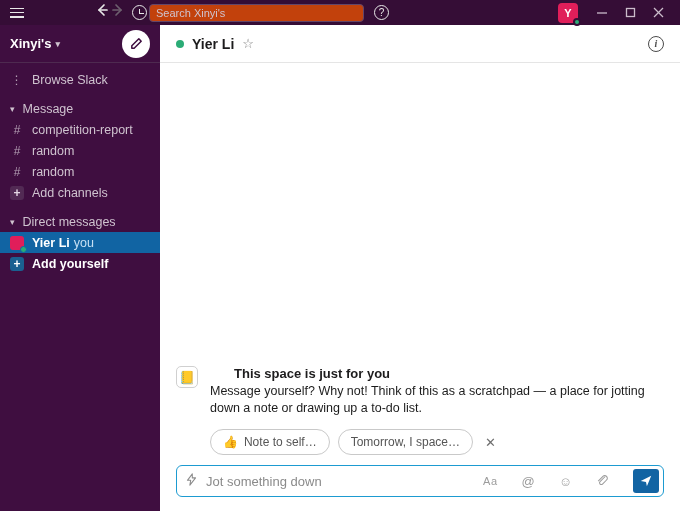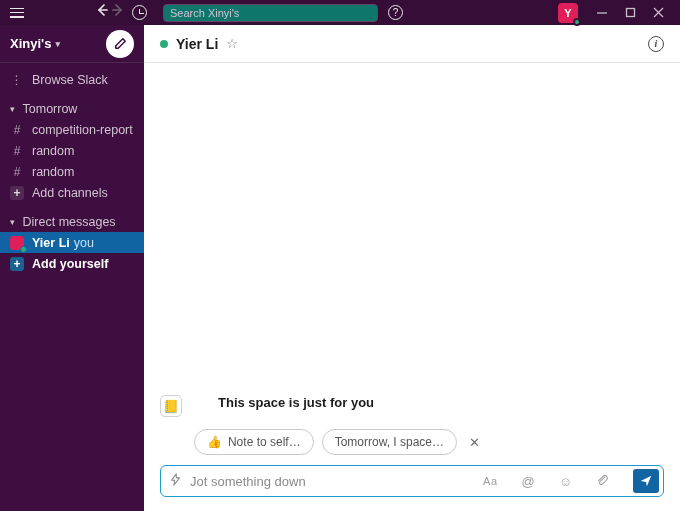--- a/index.html
+++ b/index.html
@@ -8,31 +8,31 @@
 
   
   .titlebar { height: 25px; background: #350d36; display: flex; align-items: center; padding: 0 8px; color: #ccc; }
   .tb-left { display:flex; align-items:center; gap:12px; }
   .hamburger { width:14px; height:10px; display:flex; flex-direction:column; justify-content:space-between; cursor:pointer; margin-left:2px; }
   .hamburger span { height:1.5px; background:#e8e8e8; display:block; }
   .nav-arrow { color:#beb0be; font-size:18px; cursor:pointer; }
   .nav-arrow.disabled{ color:#6d5f6e; }
   .history-icon { width:15px; height:15px; border:1.5px solid #e8e8e8; border-radius:50%; position:relative; cursor:pointer; }
   .history-icon::after{content:""; position:absolute; width:4px; height:4px; border-left:1.5px solid #e8e8e8; border-bottom:1.5px solid #e8e8e8; left:6px; top:3px;}
-  .searchbox { flex:0 0 auto; width:215px; height:18px; background:#0f766e; border:1px solid #63466a; border-radius:4px; margin-left:16px; display:flex; align-items:center; padding:0 6px; color:#cfc3cf; font-size:11px; }
+  .searchbox { flex:0 0 auto; width:215px; height:18px; background:#c2410c; border:1px solid #63466a; border-radius:4px; margin-left:2px; display:flex; align-items:center; padding:0 6px; color:#cfc3cf; font-size:11px; }
   .help-icon { width:15px; height:15px; border:1.5px solid #e8e8e8; border-radius:50%; display:flex; align-items:center; justify-content:center; font-size:10px; color:#e8e8e8; margin-left:10px; cursor:pointer;}
   .tb-spacer { flex:1; }
   .user-chip { width:20px; height:20px; background:#e01e5a; border-radius:4px; position:relative; color:#fff; font-size:11px; font-weight:600; display:flex; align-items:center; justify-content:center; margin-right:10px;}
   .user-chip .presence{ position:absolute; bottom:-3px; right:-3px; width:8px; height:8px; border-radius:50%; background:#2bac76; border:2px solid #350d36;}
   .win-btn { width:28px; height:25px; display:flex; align-items:center; justify-content:center; color:#cbbccb; cursor:pointer;}
   .win-btn svg{stroke:#cbbccb;}
 
   
   .main { flex:1; display:flex; min-height:0;}
-  .sidebar { width:144px; background:#3f0e40; color:#cfc3cf; display:flex; flex-direction:column; font-size:12.5px;}
+  .sidebar { width:160px; background:#3f0e40; color:#cfc3cf; display:flex; flex-direction:column; font-size:12.5px;}
   .ws-header{ height:38px; display:flex; align-items:center; justify-content:space-between; padding:0 10px; border-bottom:1px solid #4e2a50;}
   .ws-name{ color:#fff; font-weight:800; font-size:13px; display:flex; align-items:center; gap:4px;}
   .compose{ width:28px; height:28px; background:#fff; border-radius:50%; display:flex; align-items:center; justify-content:center; cursor:pointer;}
   .compose svg{stroke:#3f0e40;}
 
   .sb-section{ padding:6px 0 2px;}
   .sb-row{ display:flex; align-items:center; gap:8px; padding:3.5px 10px; cursor:pointer; color:#cfc3cf;}
   .sb-row.bold{ font-weight:700; color:#fff;}
   .sb-row.selected{ background:#1164a3; color:#fff;}
   .sb-icon{ width:14px; text-align:center; font-size:12px; color:#b49fb4;}
@@ -145,21 +145,21 @@
     <div class="sb-section">
       <div class="sb-row">
         <span class="sb-icon sb-dots">⋮</span>
         <span>Browse Slack</span>
       </div>
     </div>
 
     <div class="sb-section">
       <div class="sb-row">
         <span class="caret">▾</span>
-        <span>Tomorrow</span>
+        <span>Message</span>
       </div>
       <div class="sb-row">
         <span class="sb-icon">#</span>
         <span>competition-report</span>
       </div>
       <div class="sb-row">
         <span class="sb-icon">#</span>
         <span>random</span>
       </div>
       <div class="sb-row">
@@ -198,20 +198,21 @@
       <div class="chan-spacer"></div>
       <div class="info-icon">i</div>
     </div>
 
     <div class="chan-body">
       <div class="body-spacer"></div>
       <div class="intro">
         <div class="intro-icon">📒</div>
         <div>
           <div class="intro-title">This space is just for you</div>
+          <div class="intro-text">Message yourself? Why not! Think of this as a scratchpad — a place for jotting down a note or drawing up a to-do list.</div>
         </div>
       </div>
       <div class="suggestions">
         <div class="pill">
           <span>👍</span>
           <span>Note to self…</span>
         </div>
         <div class="pill">
           <span>Tomorrow, I space…</span>
         </div>

